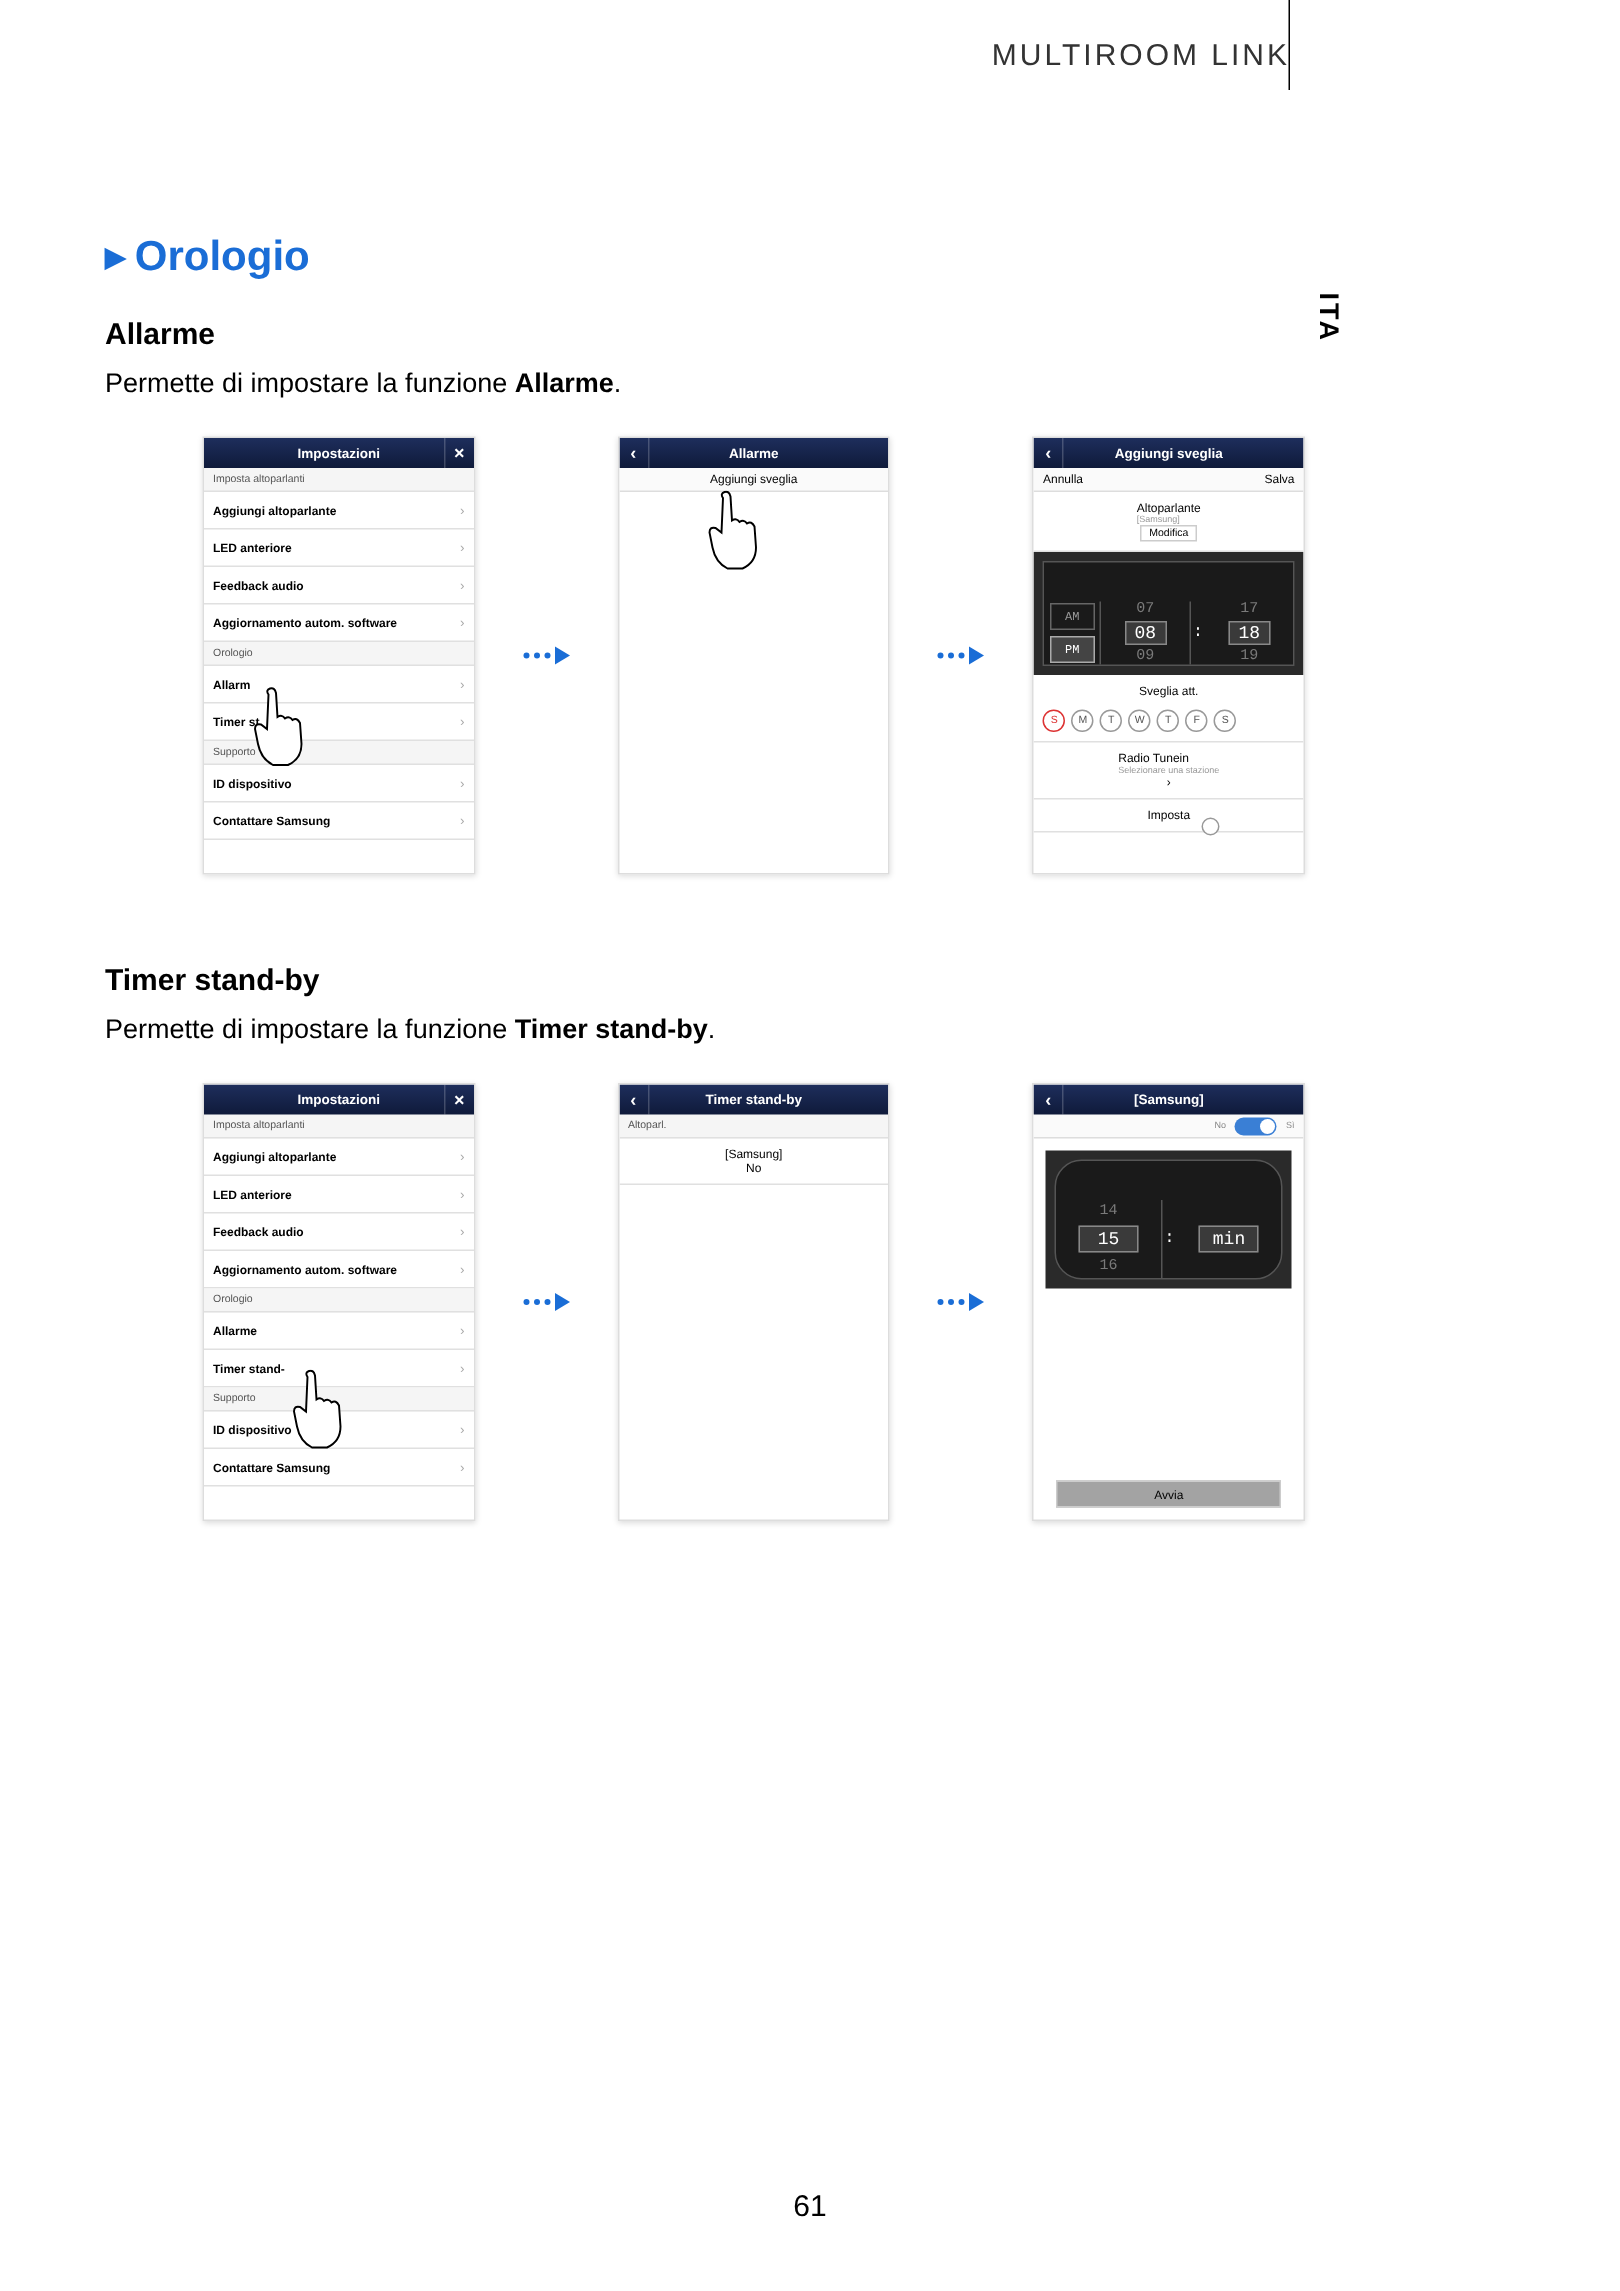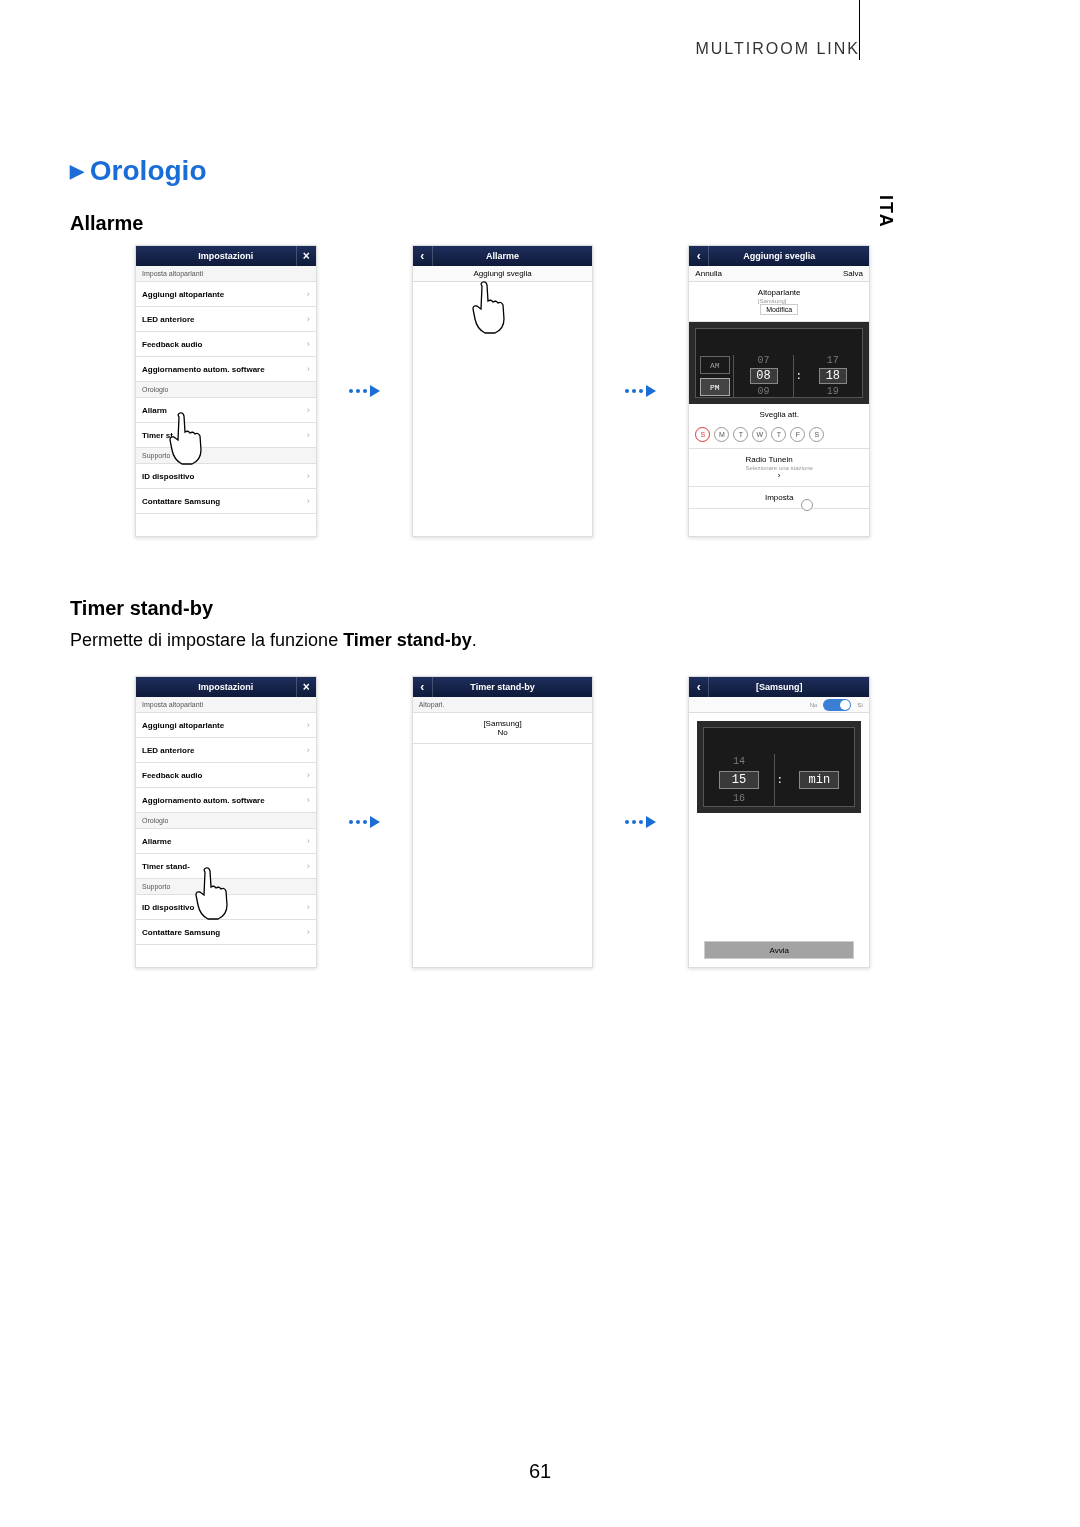--- a/index.html
+++ b/index.html
@@ -6,23 +6,23 @@
   body {
     font-family: Arial, Helvetica, sans-serif;
     background: #fff;
     width: 1080px;
     height: 1527px;
     position: relative;
     color: #000;
   }
   .header-right {
     position: absolute;
-    top: 40px;
+    top: 26px;
     right: 220px;
-    font-size: 16px;
+    font-size: 20px;
     letter-spacing: 2px;
     color: #333;
     margin-left: 12px;
   }
   .side-tab {
     position: absolute;
     right: 184px;
     top: 195px;
     writing-mode: vertical-rl;
     text-orientation: mixed;
@@ -308,20 +308,23 @@
 <div class="header-right">MULTIROOM LINK</div>
 <div class="side-tab">ITA</div>
 
 <div class="content">
   <div class="section-title">
     <span class="tri">▶</span>
     <span>Orologio</span>
   </div>
 
   <div class="subhead">Allarme</div>
+  <div class="body-text">
+    <span>Permette di impostare la funzione </span><b>Allarme</b><span>.</span>
+  </div>
 
   <div class="row">
 
     <div class="phone">
       <div class="phone-header">
         <span>Impostazioni</span>
         <span class="close">×</span>
       </div>
       <div class="list-section-label">Imposta altoparlanti</div>
       <div class="list-item">
@@ -541,21 +544,21 @@
       <div class="phone-header">
         <span class="back">‹</span>
         <span>[Samsung]</span>
       </div>
       <div class="sub-bar" style="justify-content:flex-end; gap:6px;">
         <span style="font-size:6px; color:#888;">No</span>
         <div class="switch"></div>
         <span style="font-size:6px; color:#888;">Sì</span>
       </div>
       <div class="picker-outer" style="margin:8px;">
-        <div class="picker" style="height:80px;">
+        <div class="picker" style="height:80px;border-radius:18px;">
           <div class="picker-col">
             <div class="picker-cell">14</div>
             <div class="picker-cell active" style="width:40px;">15</div>
             <div class="picker-cell">16</div>
           </div>
           <div class="picker-col" style="flex:0 0 10px; border:none;">
               <span style="color:#fff;">:</span>
             </div>
           <div class="picker-col">
             <div class="picker-cell"></div>

